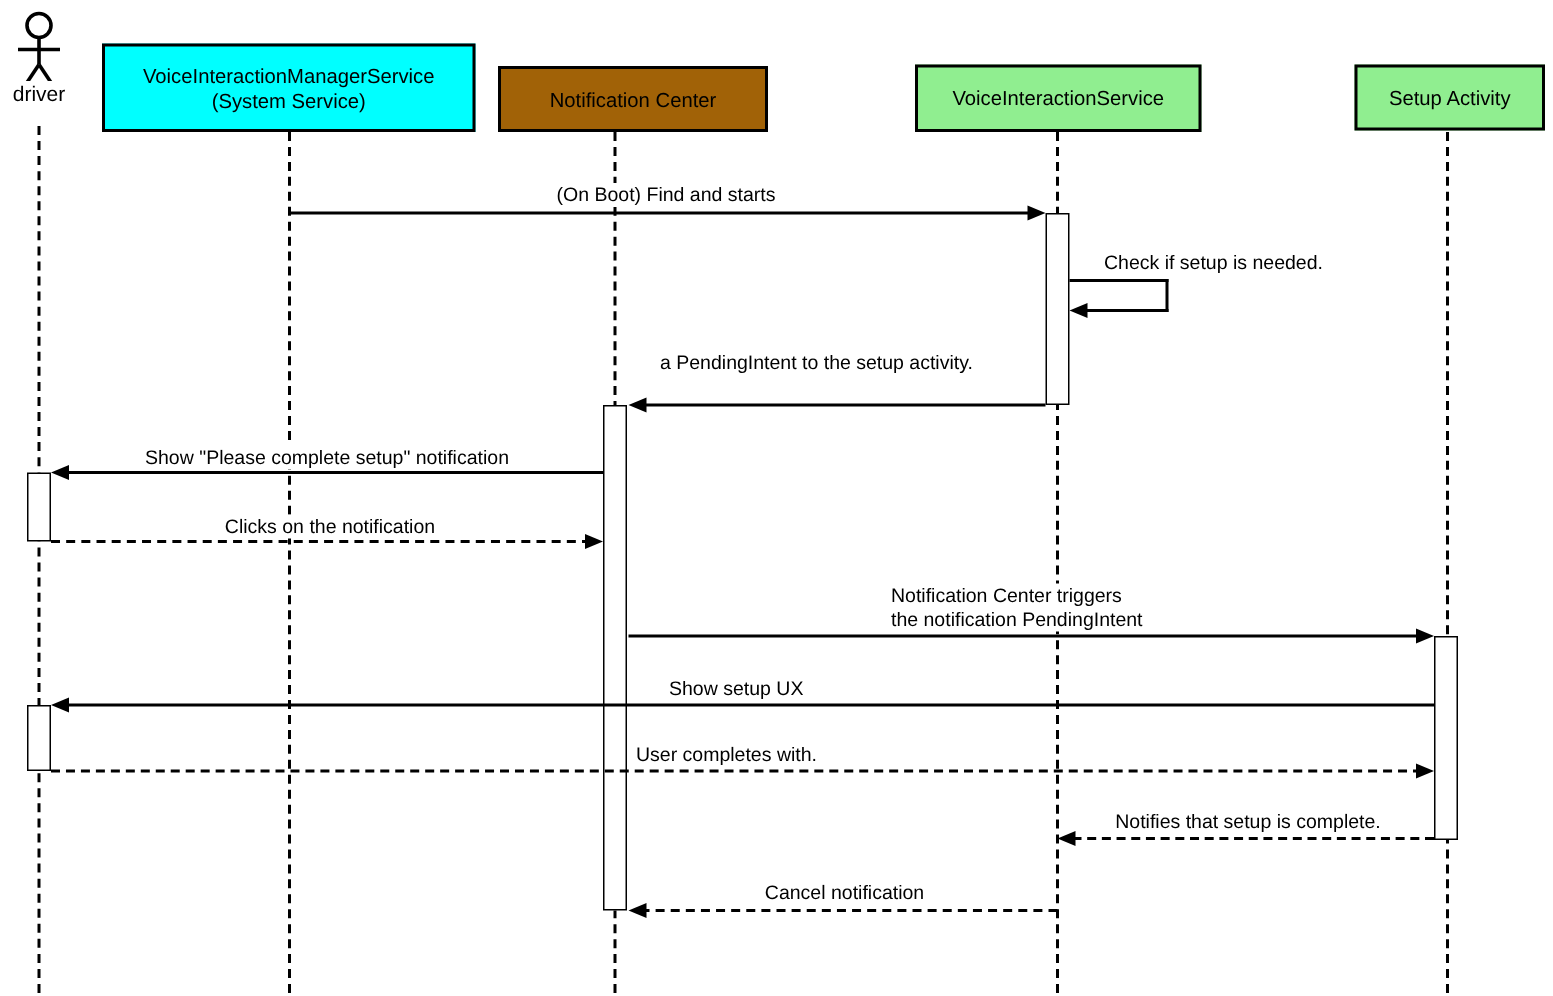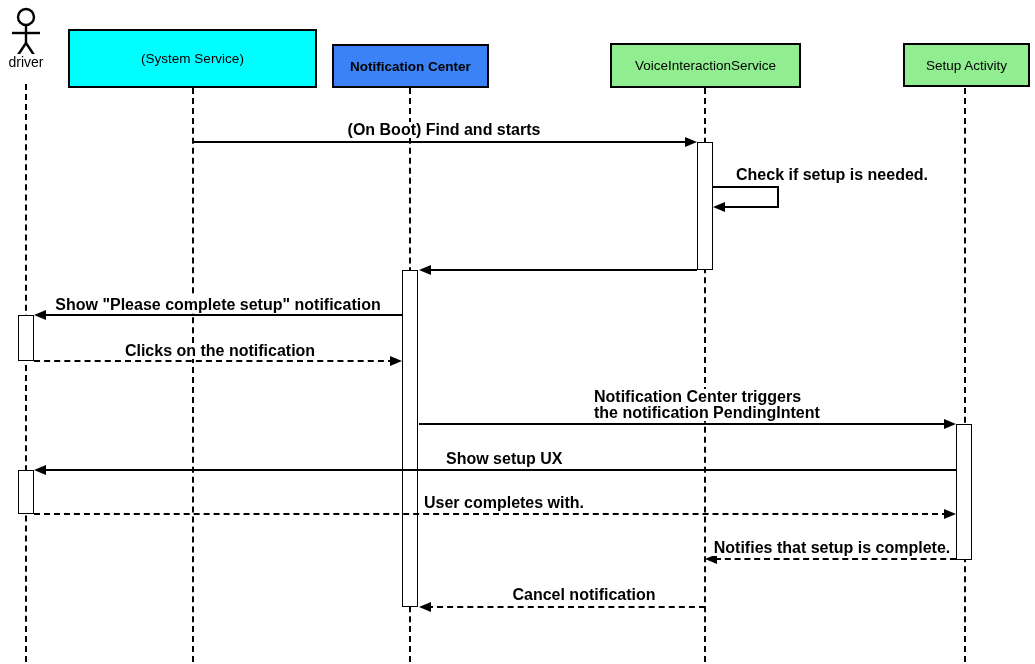--- a/index.html
+++ b/index.html
@@ -64,27 +64,26 @@
     width: 0; height: 0;
     border-top: 5px solid transparent;
     border-bottom: 5px solid transparent;
     z-index: 3;
   }
   .arrow.right { border-left: 12px solid #000000; }
   .arrow.left  { border-right: 12px solid #000000; }
   
   .mlabel {
     position: absolute;
-    font-size: 16px;
+    font-size: 13px;
     line-height: 16px;
     background: #ffffff;
     white-space: nowrap;
     z-index: 5;
     padding: 0 2px;
-    font-weight: bold;
   }
   .mlabel.centered { transform: translateX(-50%); }
   
   .actor { position: absolute; z-index: 4; text-align: center; }
   .actor-label {
     position: absolute;
     font-size: 14px;
     white-space: nowrap;
     transform: translateX(-50%);
     background: #ffffff;
@@ -107,23 +106,24 @@
     <div class="actor-label" style="left:20px; top:48px;">driver</div>
   </div>
 
   <div class="lifeline" style="left:25px;  top:84px; height:578px;"></div>
   <div class="lifeline" style="left:192px; top:88px; height:574px;"></div>
   <div class="lifeline" style="left:409px; top:88px; height:574px;"></div>
   <div class="lifeline" style="left:704px; top:88px; height:574px;"></div>
   <div class="lifeline" style="left:964px; top:88px; height:574px;"></div>
 
   <div class="pbox" style="left:68px; top:29px; width:249px; height:59px; background:#00FFFF;">
+    <div>VoiceInteractionManagerService</div>
     <div>(System Service)</div>
   </div>
-  <div class="pbox" style="left:332px; top:44px; width:157px; height:44px; background:#3b82f6;font-weight:bold;">
+  <div class="pbox" style="left:332px; top:44px; width:180px; height:44px; background:#a16207;">
     <div>Notification Center</div>
   </div>
   <div class="pbox" style="left:903px; top:43px; width:127px; height:44px; background:#90EE90;">
     <div>Setup Activity</div>
   </div>
   <div class="pbox" style="left:610px; top:43px; width:191px; height:45px; background:#90EE90;">
     <div>VoiceInteractionService</div>
   </div>
 
   <div class="activation" style="left:697px; top:142px; height:128px;"></div>
@@ -138,20 +138,21 @@
 
   <div class="mline" style="left:713px; top:186px; width:66px;"></div>
   <div class="vline" style="left:777px; top:186px; height:22px;"></div>
   <div class="mline" style="left:721px; top:206px; width:58px;"></div>
   <div class="arrow left" style="left:713px; top:202px;"></div>
   <div class="mlabel" style="left:734px; top:167px;">Check if setup is needed.</div>
 
   <div class="mline" style="left:427px; top:269px; width:270px;"></div>
   <div class="arrow left" style="left:419px; top:265px;"></div>
   <div class="mlabel" style="left:438px; top:234px;">
+    <div>a PendingIntent to the setup activity.</div>
   </div>
 
   <div class="mline" style="left:42px; top:314px; width:360px;"></div>
   <div class="arrow left" style="left:34px; top:310px;"></div>
   <div class="mlabel centered" style="left:218px; top:297px;">Show "Please complete setup" notification</div>
 
   <div class="mline dashed" style="left:34px; top:360px; width:360px;"></div>
   <div class="arrow right" style="left:390px; top:356px;"></div>
   <div class="mlabel centered" style="left:220px; top:343px;text-align:right;">Clicks on the notification</div>
 
@@ -169,15 +170,15 @@
   <div class="mline dashed" style="left:34px; top:513px; width:914px;"></div>
   <div class="arrow right" style="left:944px; top:509px;"></div>
   <div class="mlabel" style="left:422px; top:495px;">User completes with.</div>
 
   <div class="mline dashed" style="left:715px; top:558px; width:241px;"></div>
   <div class="arrow left" style="left:705px; top:554px;"></div>
   <div class="mlabel centered" style="left:832px; top:540px;">Notifies that setup is complete.</div>
 
   <div class="mline dashed" style="left:427px; top:606px; width:278px;"></div>
   <div class="arrow left" style="left:419px; top:602px;"></div>
-  <div class="mlabel centered" style="left:563px; top:587px;margin-left:21px;">Cancel notification</div>
+  <div class="mlabel centered" style="left:563px; top:587px;">Cancel notification</div>
 
 </div>
 
 </body></html>

